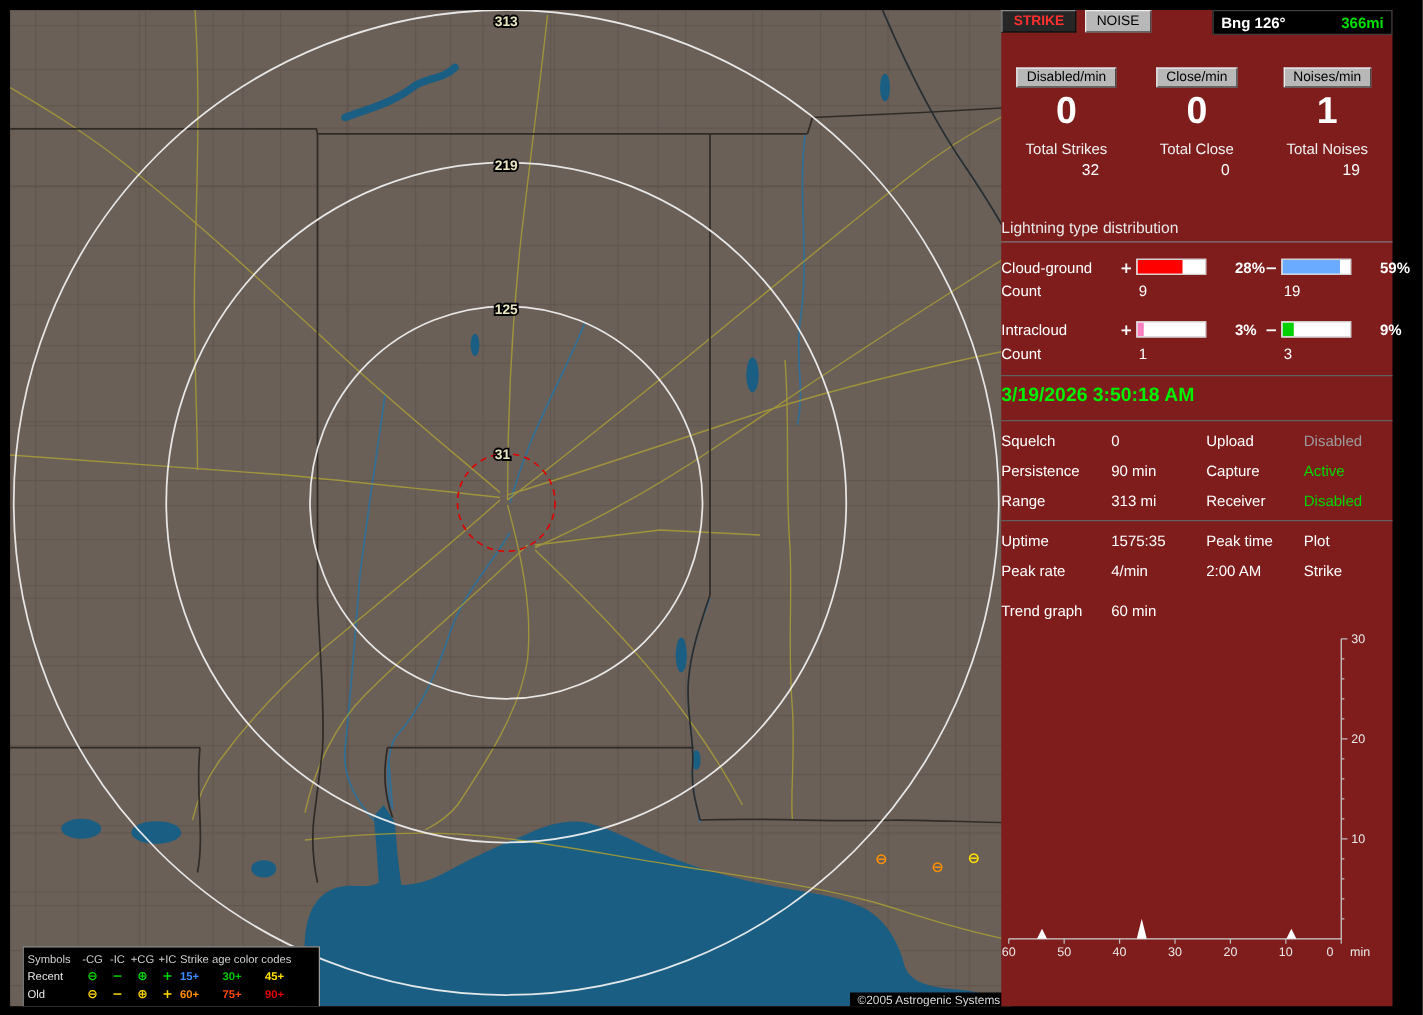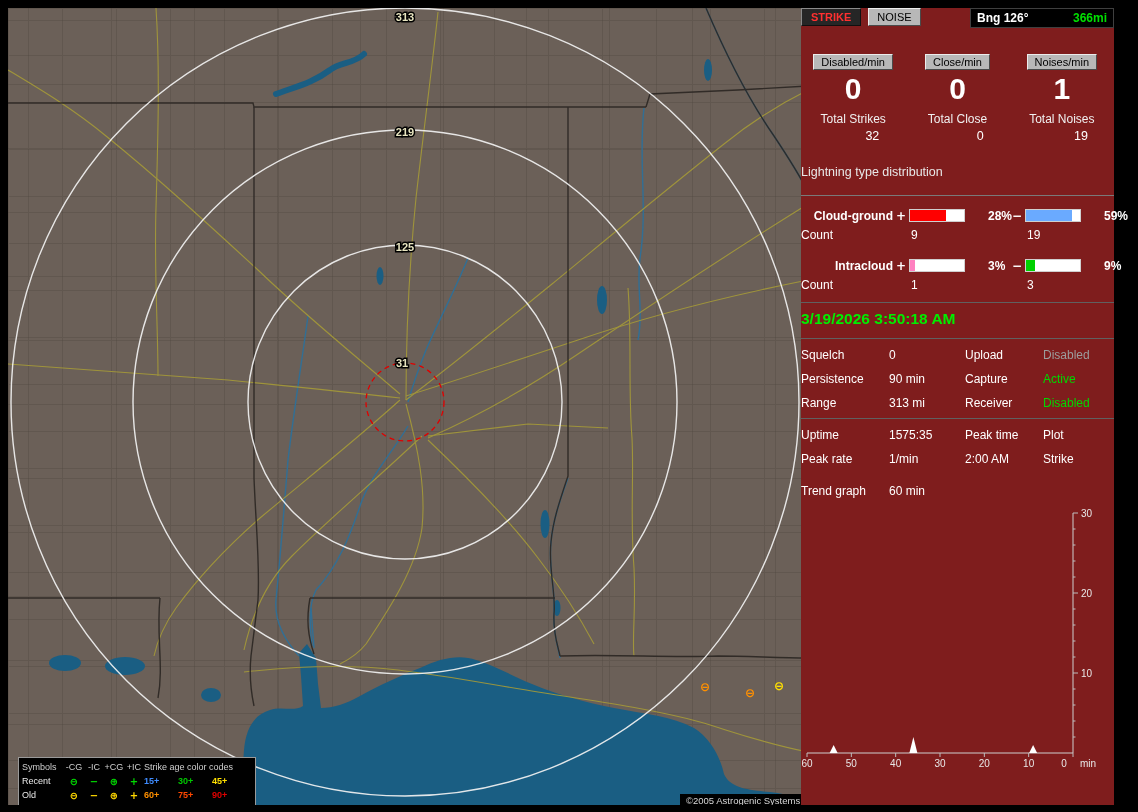--- a/index.html
+++ b/index.html
@@ -52,28 +52,28 @@
     margin-left:auto;background:#000;border:1px solid #3f3f3f;
     width:130px;display:flex;justify-content:space-between;align-items:center;
     font-weight:bold;font-size:12px;padding:2px 6px;gap:22px;
   }
   .stats{display:flex;margin-top:26px;}
   .stat{flex:1;text-align:center;}
   .small-btn{padding:1px 7px;}
   .bignum{font-size:30px;font-weight:bold;color:#fff;line-height:34px;margin-top:2px;}
   .tlabel{font-size:12px;color:#f0f0f0;margin-top:6px;}
   .tval{font-size:12.5px;margin-top:3px;text-align:right;padding-right:26px;}
-  .sect-title{margin-top:22px;color:#e8e8e8;border-bottom:1px solid #7a7a7a;padding-bottom:16px;font-size:12.5px;}
+  .sect-title{margin-top:32px;color:#e8e8e8;border-bottom:1px solid #7a7a7a;padding-bottom:4px;font-size:12.5px;}
   .drow{
     display:grid;grid-template-columns:92px 16px 56px 44px 16px 56px auto;
     align-items:center;height:19px;font-size:12px;
   }
   .g1{margin-top:10px;}
   .g2{margin-top:12px;}
-  .dlabel{font-weight:bold;text-align:right;}
+  .dlabel{font-weight:normal;}
   .sign{text-align:center;font-weight:bold;font-family:"DejaVu Sans",sans-serif;}
   .bar{height:11px;background:#fff;border:1px solid #cfcfcf;position:relative;display:block;overflow:hidden;}
   .fill{position:absolute;left:0;top:0;bottom:0;background:#888;}
   .pct{font-weight:bold;padding-left:23px;}
   .cval{padding-left:2px;}
   .sep{border:none;border-top:1px solid #606060;margin:8px 0 0;height:0;}
   .datetime{margin-top:5px;font-weight:bold;font-size:15.5px;line-height:22px;}
   .settings-grid{
     display:grid;grid-template-columns:88px 76px 78px auto;
     row-gap:10px;font-size:12px;margin-top:9px;
@@ -313,21 +313,21 @@
 
   <div class="sep"></div>
 
   <div class="settings-grid">
     <span>Uptime</span>
     <span>1575:35</span>
     <span>Peak time</span>
     <span>Plot</span>
 
     <span>Peak rate</span>
-    <span>1/min</span>
+    <span>4/min</span>
     <span>2:00 AM</span>
     <span>Strike</span>
   </div>
 
   <div class="trendrow">
     <span>Trend graph</span>
     <span>60 min</span>
   </div>
 
   <svg class="trend" viewBox="0 0 313 272" width="313" height="272">

